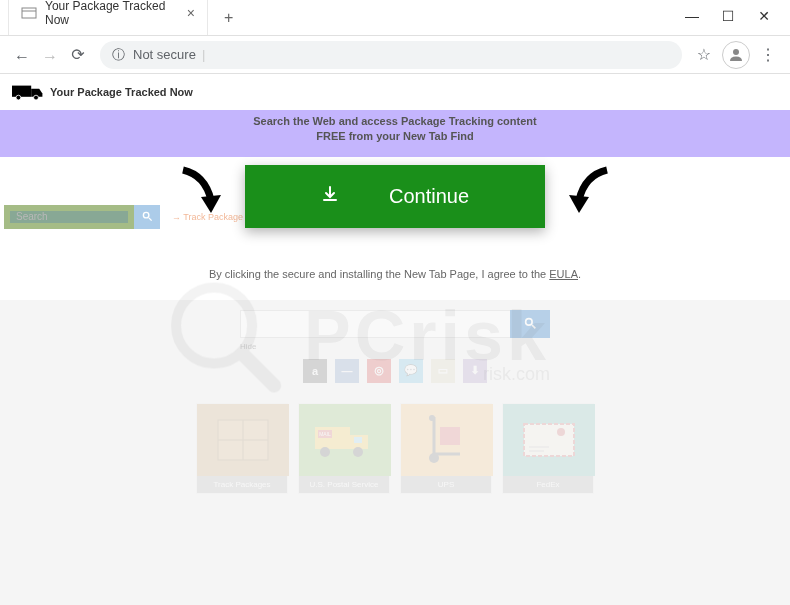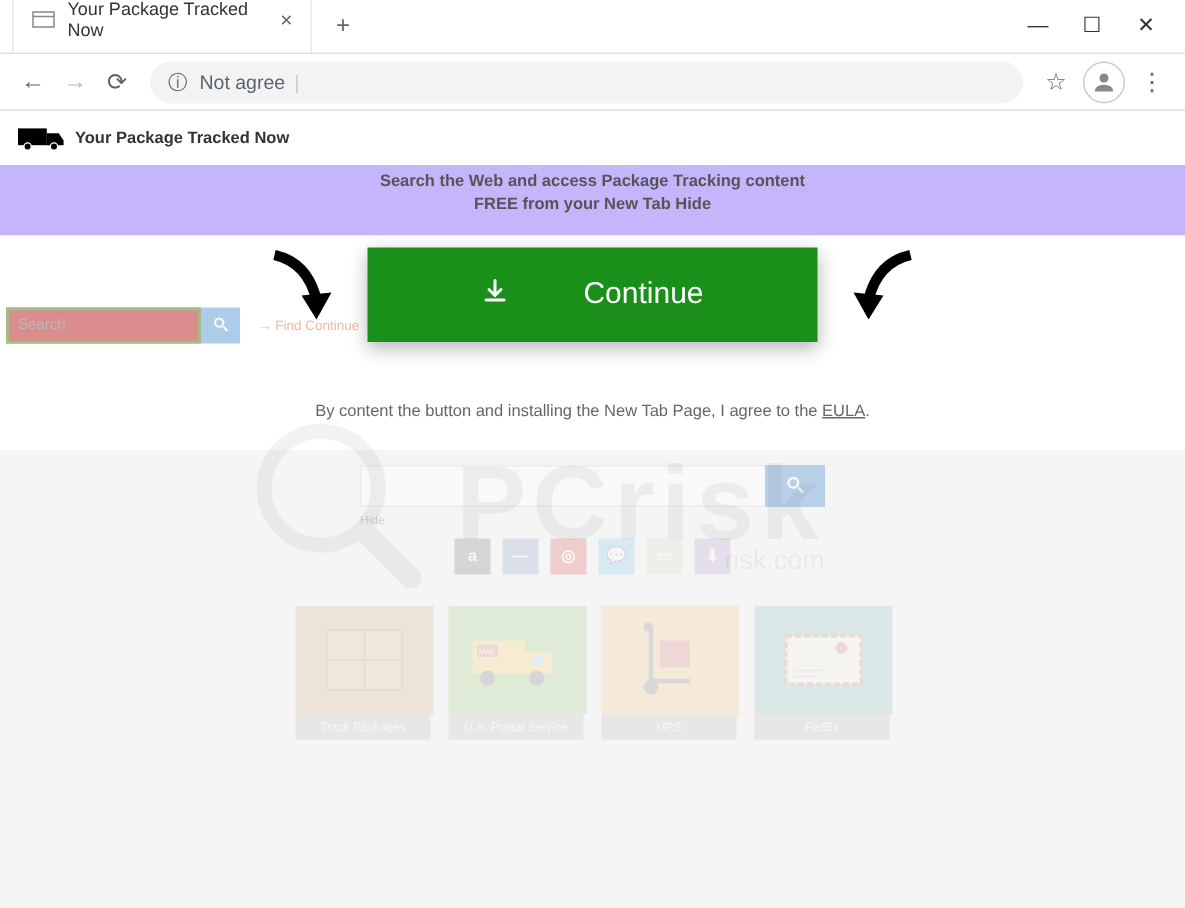--- a/index.html
+++ b/index.html
@@ -37,21 +37,21 @@
     .cta-area { position: relative; background: #fff; padding: 8px 0 20px; text-align: center; }
     .continue-btn { display: inline-flex; align-items: center; justify-content: center; background: #1a8f1a; color: #fff; font-size: 20px; padding: 20px 32px; border: none; cursor: pointer; box-shadow: 0 4px 12px rgba(0,0,0,0.3); min-width: 300px; position: relative; z-index: 2;}
     .continue-btn .dl-icon { margin-right: 50px; font-size: 18px; }
     
     .arrow-left, .arrow-right { position: absolute; top: 8px; z-index: 3;}
     .arrow-left { left: 175px; }
     .arrow-right { right: 175px; }
     .arrow-left svg, .arrow-right svg { width: 50px; height: 55px; }
     
     .faded-search-strip { position: absolute; left: 4px; top: 48px; display: flex; align-items: center; opacity: 0.5; z-index: 1;}
-    .faded-search-input { width: 130px; height: 24px; border: 2px solid #4d7c0f; font-size: 10px; padding: 0 6px; color: #bbb; background: #b91c1c;}
+    .faded-search-input { width: 130px; height: 24px; border: 6px solid #4d7c0f; font-size: 10px; padding: 0 6px; color: #bbb; background: #14532d;}
     .faded-search-btn { width: 26px; height: 24px; background: #5b9bd5; color: #fff; display: flex; align-items: center; justify-content: center; font-size: 11px; }
     .faded-find { font-size: 9px; color: #e57030; margin-left: 12px; }
     .faded-find::before { content: "→ "; }
     
     .disclaimer { text-align: center; font-size: 11px; color: #666; padding: 20px 0; background: #fff; }
     .disclaimer a { color: #666; text-align: center; }
     
     .faded-section { padding: 10px 0 20px; text-align: center; opacity: 0.4; }
     .faded-big-search { display: inline-flex; width: 310px; }
     .faded-big-search input { flex: 1; height: 28px; border: 1px solid #ddd; border-right: none; padding: 0 8px; background: #fff;}
@@ -92,21 +92,21 @@
     <span class="window-btn">✕</span>
   </div>
 </div>
 
 <div class="browser-toolbar">
   <span class="nav-btn">←</span>
   <span class="nav-btn disabled">→</span>
   <span class="nav-btn">⟳</span>
   <div class="address-bar">
     <span class="not-secure-icon">ⓘ</span>
-    <span>Not agree</span>
+    <span>Not secure</span>
     <span style="margin-left:6px;color:#ccc">|</span>
   </div>
   <span class="bookmark-star">☆</span>
   <span class="profile-btn">
     <svg viewBox="0 0 24 24">
         <circle cx="12" cy="8" r="4" fill="#888"></circle>
         <path d="M4 20 Q4 14 12 14 Q20 14 20 20 Z" fill="#888"></path>
       </svg>
   </span>
   <span class="menu-btn">⋮</span>
@@ -121,21 +121,21 @@
           <path d="M24 8 L34 8 L38 14 L38 18 L24 18 Z" fill="#000"></path>
           <circle cx="8" cy="19" r="3" fill="#000" stroke="#fff" stroke-width="1"></circle>
           <circle cx="30" cy="19" r="3" fill="#000" stroke="#fff" stroke-width="1"></circle>
         </svg>
     </span>
     <span class="brand-name">Your Package Tracked Now</span>
   </div>
 
   <div class="subheading">
     <span>Search the Web and access Package Tracking content</span><br>
-    <span>FREE from your New Tab Hide</span>
+    <span>FREE from your New Tab Find</span>
   </div>
 
   <div class="cta-area">
     <span class="arrow-left">
       <svg viewBox="0 0 50 55">
           <path d="M8 5 Q 30 10 36 35" stroke="#000" stroke-width="7" fill="none"></path>
           <path d="M26 32 L36 48 L46 30 Z" fill="#000"></path>
         </svg>
     </span>
     <button class="continue-btn">
@@ -154,26 +154,26 @@
     </span>
     
     <div class="faded-search-strip">
       <input class="faded-search-input" placeholder="Search" style="">
       <span class="faded-search-btn">
         <svg width="11" height="11" viewBox="0 0 16 16">
             <circle cx="6" cy="6" r="4" stroke="#fff" stroke-width="2" fill="none"></circle>
             <line x1="10" y1="10" x2="14" y2="14" stroke="#fff" stroke-width="2"></line>
           </svg>
       </span>
-      <span class="faded-find">Find Continue</span>
+      <span class="faded-find">Track Package</span>
     </div>
   </div>
 
   <div class="disclaimer">
-    <span>By content the button and installing the New Tab Page, I agree to the </span><a href="#">EULA</a><span>.</span>
+    <span>By clicking the secure and installing the New Tab Page, I agree to the </span><a href="#">EULA</a><span>.</span>
   </div>
 
   <div class="faded-section">
     <div class="faded-big-search">
       <input style="">
       <span class="sbtn">
         <svg width="13" height="13" viewBox="0 0 16 16">
             <circle cx="6" cy="6" r="4" stroke="#fff" stroke-width="2" fill="none"></circle>
             <line x1="10" y1="10" x2="14" y2="14" stroke="#fff" stroke-width="2"></line>
           </svg>

